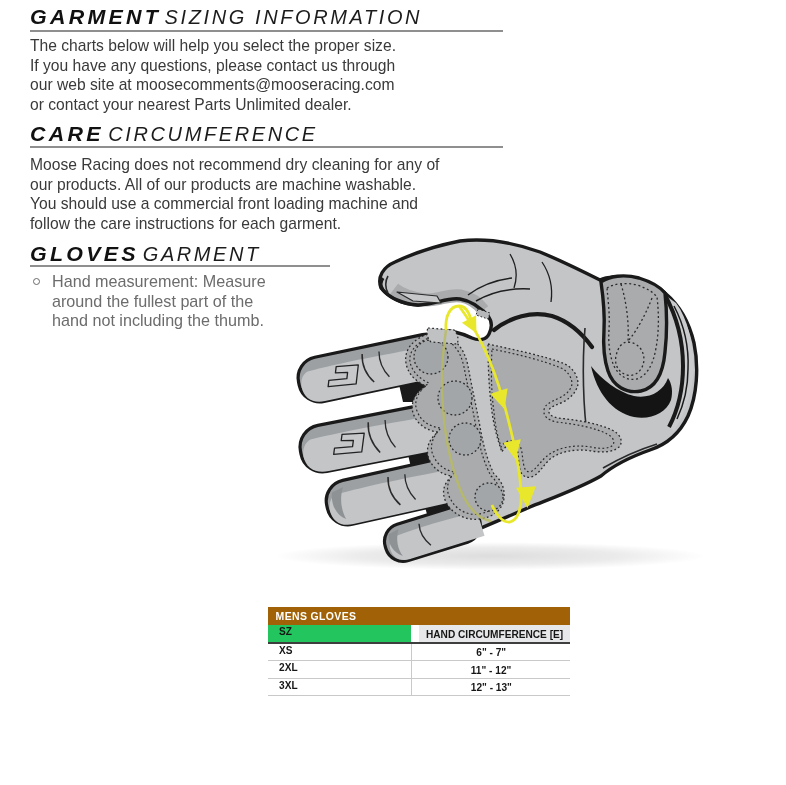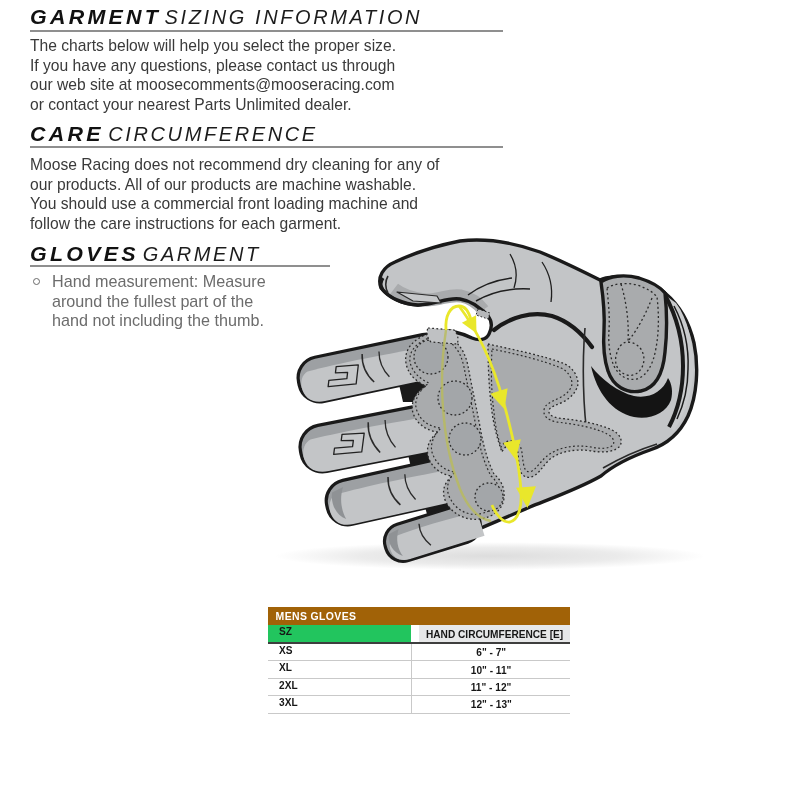--- a/index.html
+++ b/index.html
@@ -301,28 +301,20 @@
     <div class="tbl-row">
       <div class="c-sz">
           <span class="sz-label">XS</span>
         </div>
       <div class="c-hc">
           <span class="hc-label">6" - 7"</span>
         </div>
     </div>
     <div class="tbl-row">
       <div class="c-sz">
-          <span class="sz-label">XL</span>
-        </div>
-      <div class="c-hc">
-          <span class="hc-label">10" - 11"</span>
-        </div>
-    </div>
-    <div class="tbl-row">
-      <div class="c-sz">
           <span class="sz-label">2XL</span>
         </div>
       <div class="c-hc">
           <span class="hc-label">11" - 12"</span>
         </div>
     </div>
     <div class="tbl-row">
       <div class="c-sz">
           <span class="sz-label">3XL</span>
         </div>

